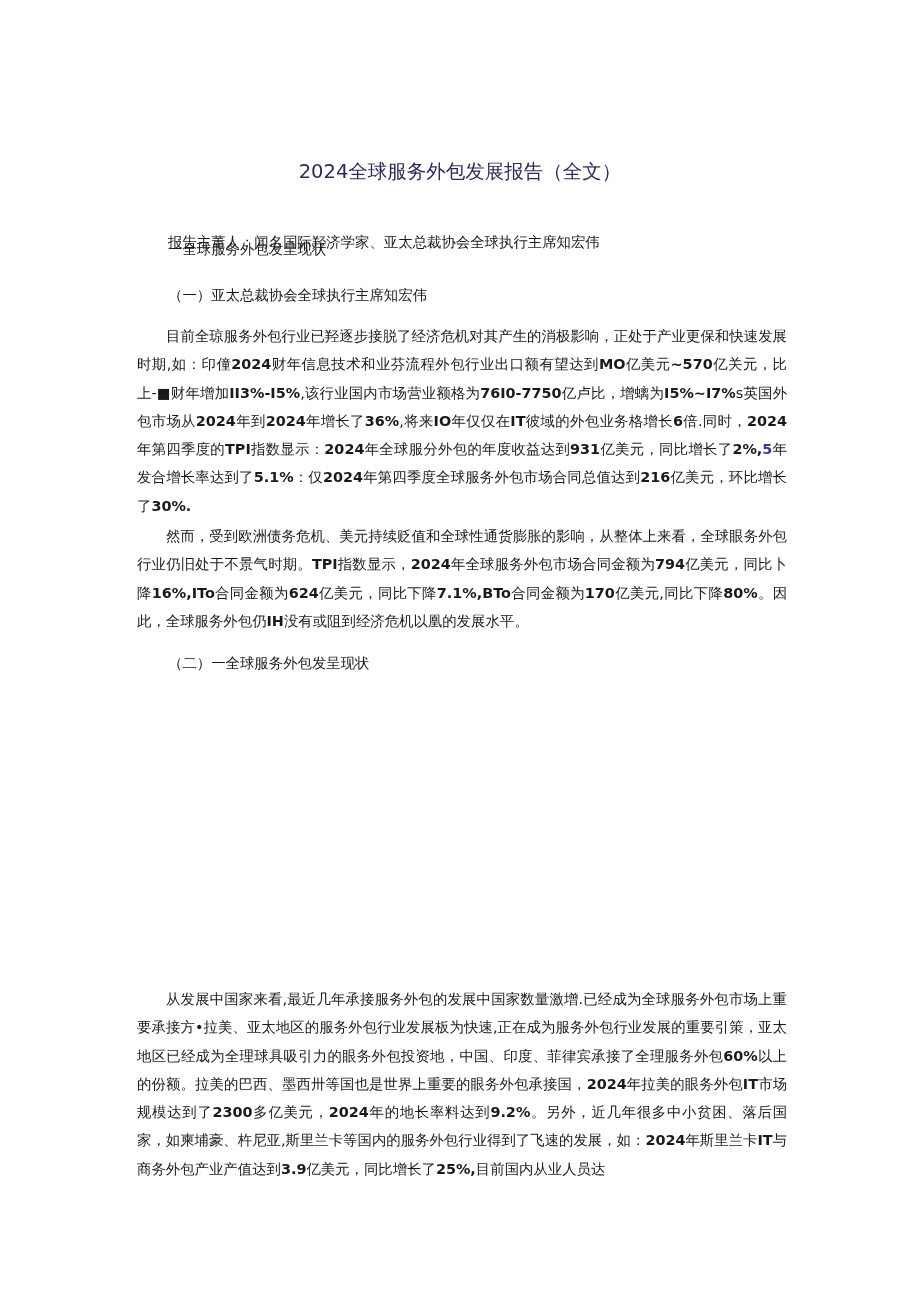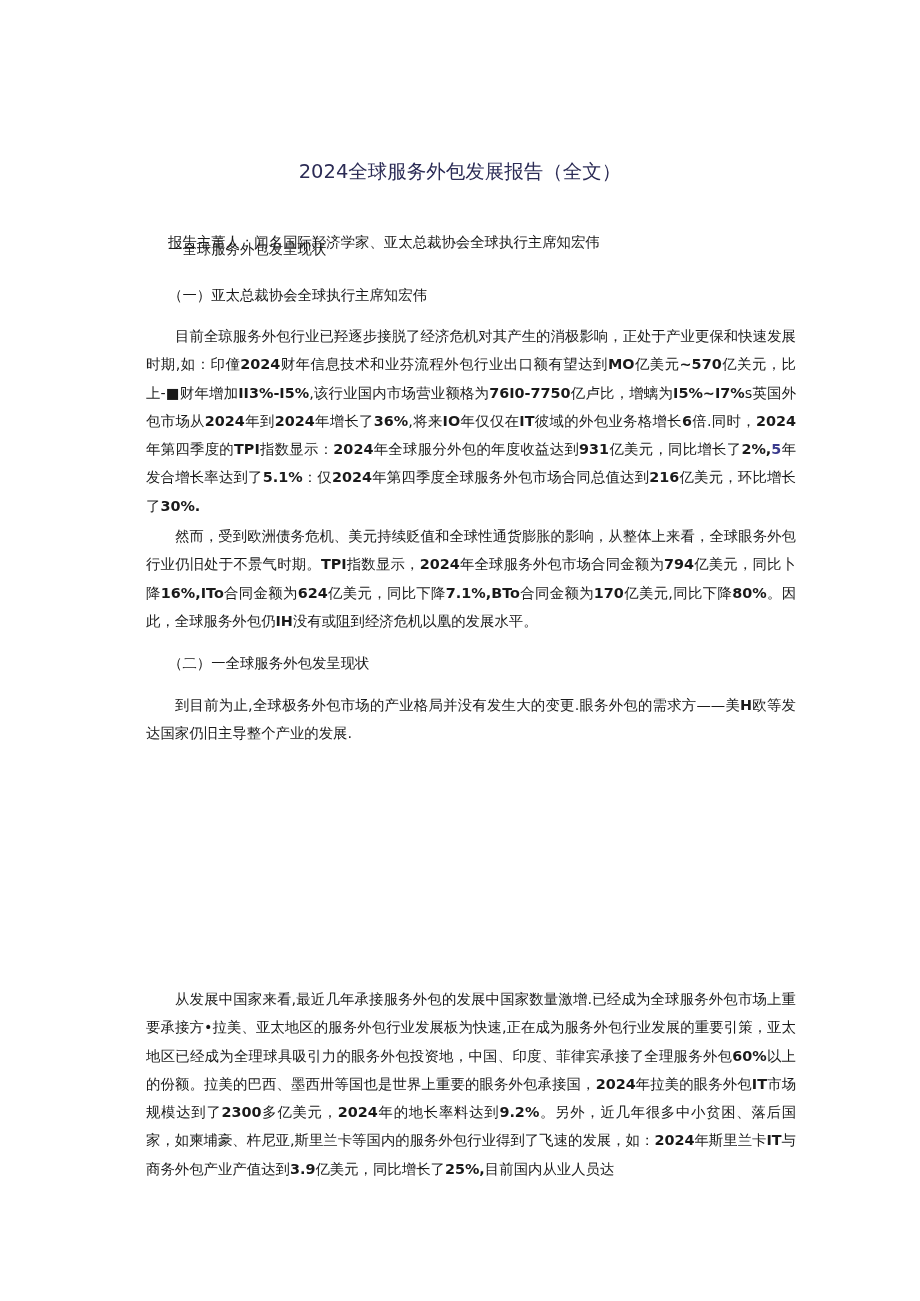--- a/index.html
+++ b/index.html
@@ -21,21 +21,20 @@
     .meta .date { position: absolute; left: 419px; }
     .meta .date u { text-decoration: underline; }
     .line {
       position: absolute; font-size: 14.4px; color: #1a1a1a; white-space: nowrap;
     }
     .para {
       position: absolute; left: 137px; width: 650px;
       font-size: 14.4px; line-height: 28.3px; color: #1a1a1a;
       text-align: justify; text-indent: 29px;
       word-break: break-all;
-      margin-left: 9px;
     }
     .para b { font-weight: bold; }
     .blue { color: #3a3a8c; }
   </style>
 </head>
 <body>
 
 <div class="page">
 
   <div class="title">2024全球服务外包发展报告（全文）</div>
@@ -46,19 +45,18 @@
   <div class="line" style="left:168px; top:240px;">一全球服务外包发呈现状</div>
 
   <div class="line" style="left:168px; top:286px;">（一）亚太总裁协会全球执行主席知宏伟</div>
 
   <div class="para" style="top:322px;">目前全琼服务外包行业已羟逐步接脱了经济危机对其产生的消极影响，正处于产业更保和快速发展时期,如：印僮<b>2024</b>财年信息技术和业芬流程外包行业出口额有望达到<b>MO</b>亿美元<b>~570</b>亿关元，比上-■财年增加<b>II3%-I5%</b>,该行业国内市场营业额格为<b>76I0-7750</b>亿卢比，增螭为<b>I5%~I7%</b>s英国外包市场从<b>2024</b>年到<b>2024</b>年增长了<b>36%</b>,将来<b>IO</b>年仅仅在<b>IT</b>彼域的外包业务格增长<b>6</b>倍.同时，<b>2024</b>年第四季度的<b>TPI</b>指数显示：<b>2024</b>年全球服分外包的年度收益达到<b>931</b>亿美元，同比增长了<b>2%,</b><b class="blue">5</b>年发合增长率达到了<b>5.1%</b>：仅<b>2024</b>年第四季度全球服务外包市场合同总值达到<b>216</b>亿美元，环比增长了<b>30%.</b></div>
 
   <div class="para" style="top:522px;">然而，受到欧洲债务危机、美元持续贬值和全球性通货膨胀的影响，从整体上来看，全球眼务外包行业仍旧处于不景气时期。<b>TPI</b>指数显示，<b>2024</b>年全球服务外包市场合同金额为<b>794</b>亿美元，同比卜降<b>16%,ITo</b>合同金额为<b>624</b>亿美元，同比下降<b>7.1%,BTo</b>合同金额为<b>170</b>亿美元,同比下降<b>80%</b>。因此，全球服务外包仍<b>IH</b>没有或阻到经济危机以凰的发展水平。</div>
 
   <div class="line" style="left:168px; top:654px;">（二）一全球服务外包发呈现状</div>
 
-  <div class="para" style="top:691px;">到目前为止,全球极务外包市场的产业格局并没有发生大的变更.眼务外包的需求方——美<b>H</b>欧等发达国家仍旧主导整个产业的发展.</div>
 
 
 
   <div class="para" style="top:985px;">从发展中国家来看,最近几年承接服务外包的发展中国家数量激增.已经成为全球服务外包市场上重要承接方•拉美、亚太地区的服务外包行业发展板为快速,正在成为服务外包行业发展的重要引策，亚太地区已经成为全理球具吸引力的眼务外包投资地，中国、印度、菲律宾承接了全理服务外包<b>60%</b>以上的份额。拉美的巴西、墨西卅等国也是世界上重要的眼务外包承接国，<b>2024</b>年拉美的眼务外包<b>IT</b>市场规模达到了<b>2300</b>多亿美元，<b>2024</b>年的地长率料达到<b>9.2%</b>。另外，近几年很多中小贫困、落后国家，如柬埔豪、杵尼亚,斯里兰卡等国内的服务外包行业得到了飞速的发展，如：<b>2024</b>年斯里兰卡<b>IT</b>与商务外包产业产值达到<b>3.9</b>亿美元，同比增长了<b>25%,</b>目前国内从业人员达</div>
 
 </div>
 
 </body></html>

